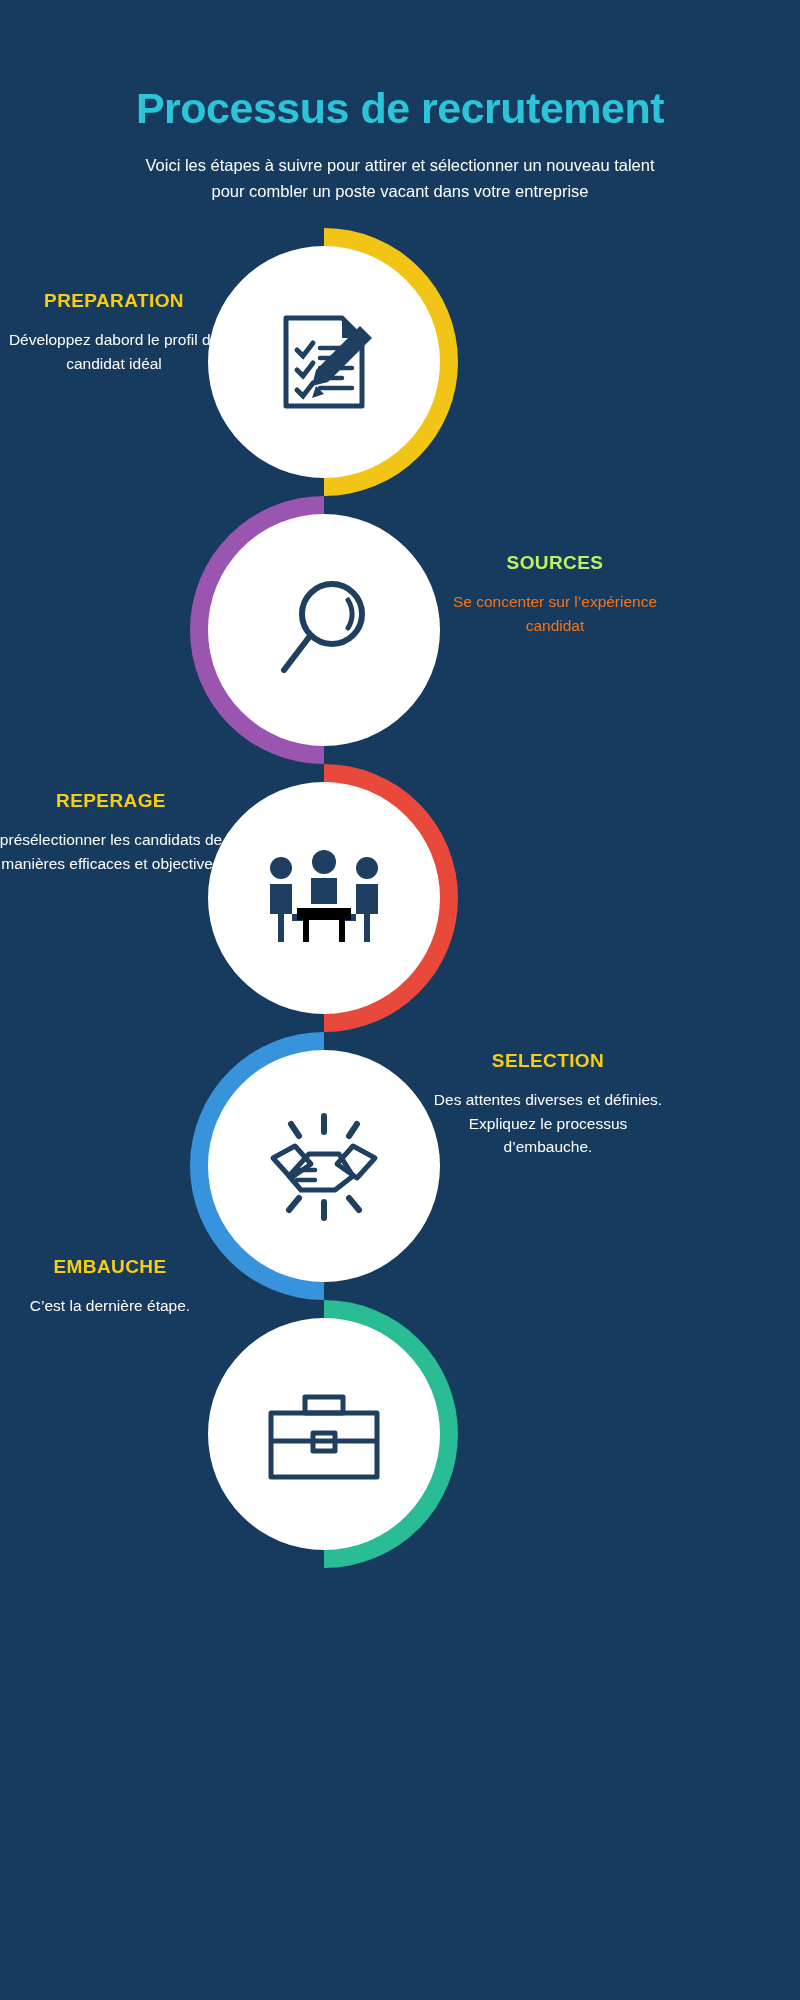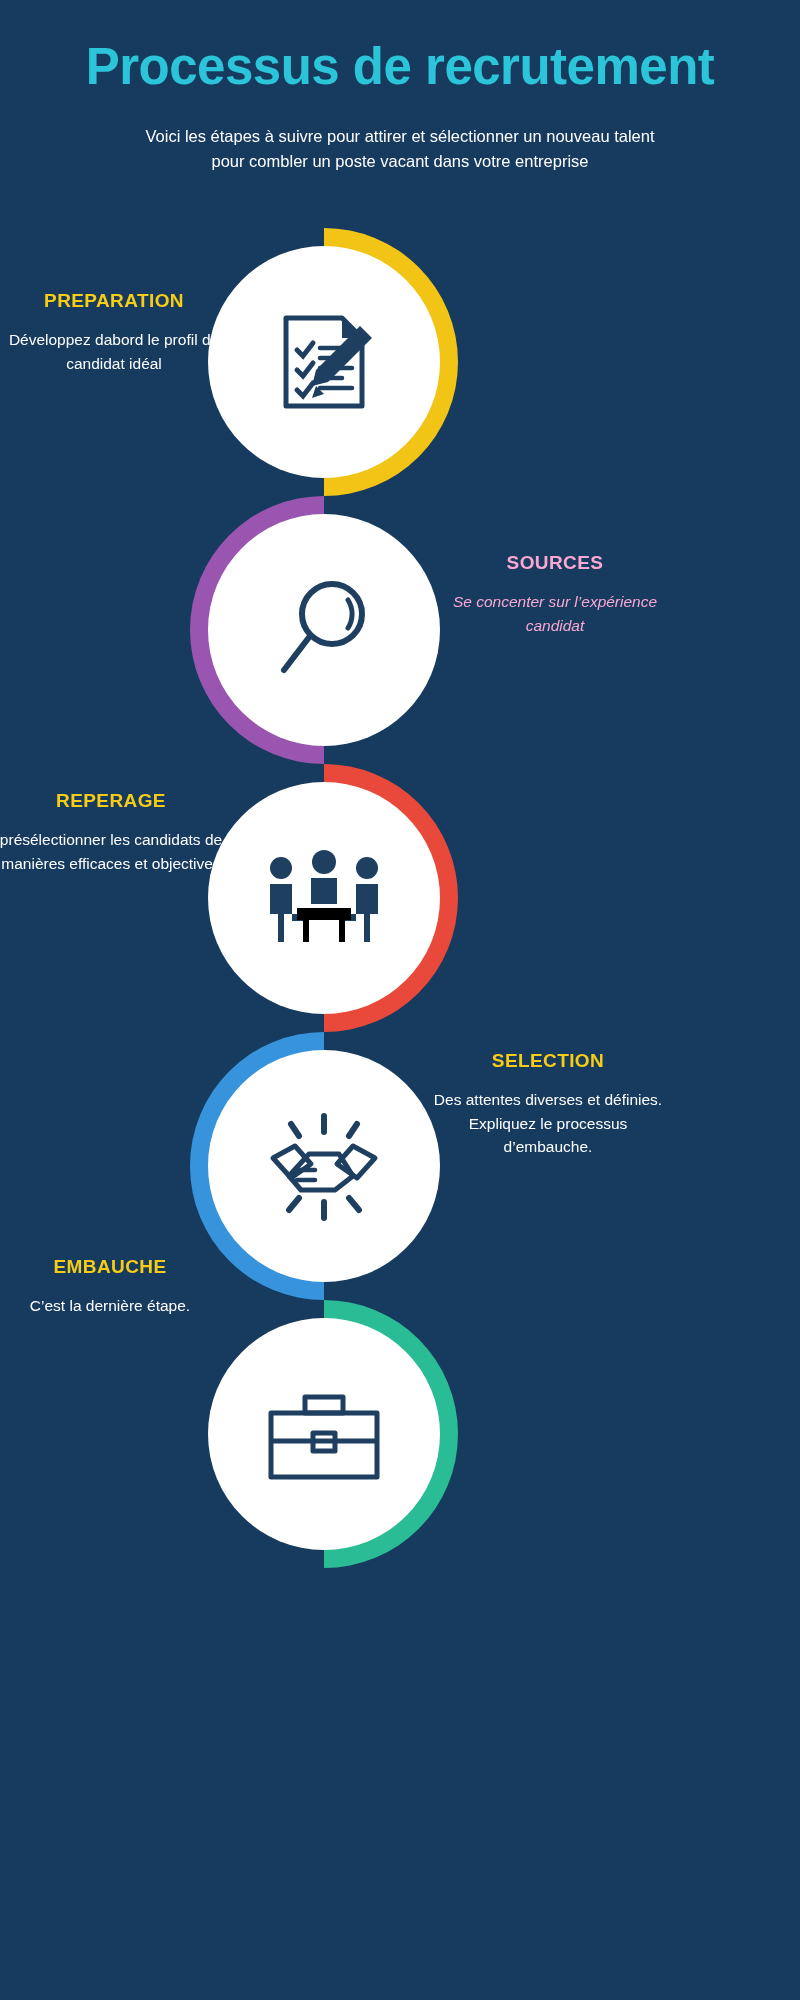--- a/index.html
+++ b/index.html
@@ -7,26 +7,26 @@
     width:800px;height:2000px;
     background:#173B5E;
     font-family:"Liberation Sans","DejaVu Sans",sans-serif;
     overflow:hidden;position:relative;
   }
   #stage{position:relative;width:800px;height:2000px;}
 
   
   .header{position:absolute;left:0;top:0;width:800px;text-align:center;}
   .title{
-    font-size:51px;font-weight:bold;color:#2BC4D8;
-    letter-spacing:-0.5px;margin:0;padding-top:40px;line-height:1.05;
+    font-size:43px;font-weight:bold;color:#2BC4D8;
+    letter-spacing:-0.5px;margin:0;padding-top:86px;line-height:1.05;
   }
   .subtitle{
     font-size:16.5px;color:#FFFFFF;line-height:1.55;
-    margin:12px;padding-top:18px;width:520px;margin-left:auto;margin-right:auto;
+    margin:4px;padding-top:18px;width:520px;margin-left:auto;margin-right:auto;
   }
 
   
   .flow{position:absolute;left:0;top:228px;width:763px;height:1760px;}
   .arc-svg{position:absolute;left:0;top:0;}
 
   
   .bubble{
     position:absolute;width:232px;height:232px;border-radius:50%;
     background:#FFFFFF;display:flex;align-items:center;justify-content:center;
@@ -157,22 +157,22 @@
         </g>
       </svg>
     </div>
 
     <div class="step-text left" style="left:-10px;top:62px;">
       <h2 class="step-head" style="color: rgb(247, 204, 21);">PREPARATION</h2>
       <p class="step-body" style="color: rgb(255, 255, 255);">Développez dabord le profil du candidat idéal</p>
     </div>
 
     <div class="step-text right" style="left:440px;top:324px;width:230px;">
-      <h2 class="step-head" style="color: #f9a8d4;">SOURCES</h2>
-      <p class="step-body" style="color: #f9a8d4; font-style: italic;">Se concenter sur l’expérience candidat</p>
+      <h2 class="step-head" style="color: #bef264;">SOURCES</h2>
+      <p class="step-body" style="color: #f97316;">Se concenter sur l’expérience candidat</p>
     </div>
 
     <div class="step-text left" style="left:-8px;top:562px;width:238px;">
       <h2 class="step-head" style="color: rgb(247, 204, 21);">REPERAGE</h2>
       <p class="step-body" style="color: rgb(255, 255, 255);">présélectionner les candidats de manières efficaces et objectives</p>
     </div>
 
     <div class="step-text right" style="left:428px;top:822px;width:240px;">
       <h2 class="step-head" style="color: rgb(247, 204, 21);">SELECTION</h2>
       <p class="step-body" style="color: rgb(255, 255, 255);">Des attentes diverses et définies. Expliquez le processus d’embauche.</p>

